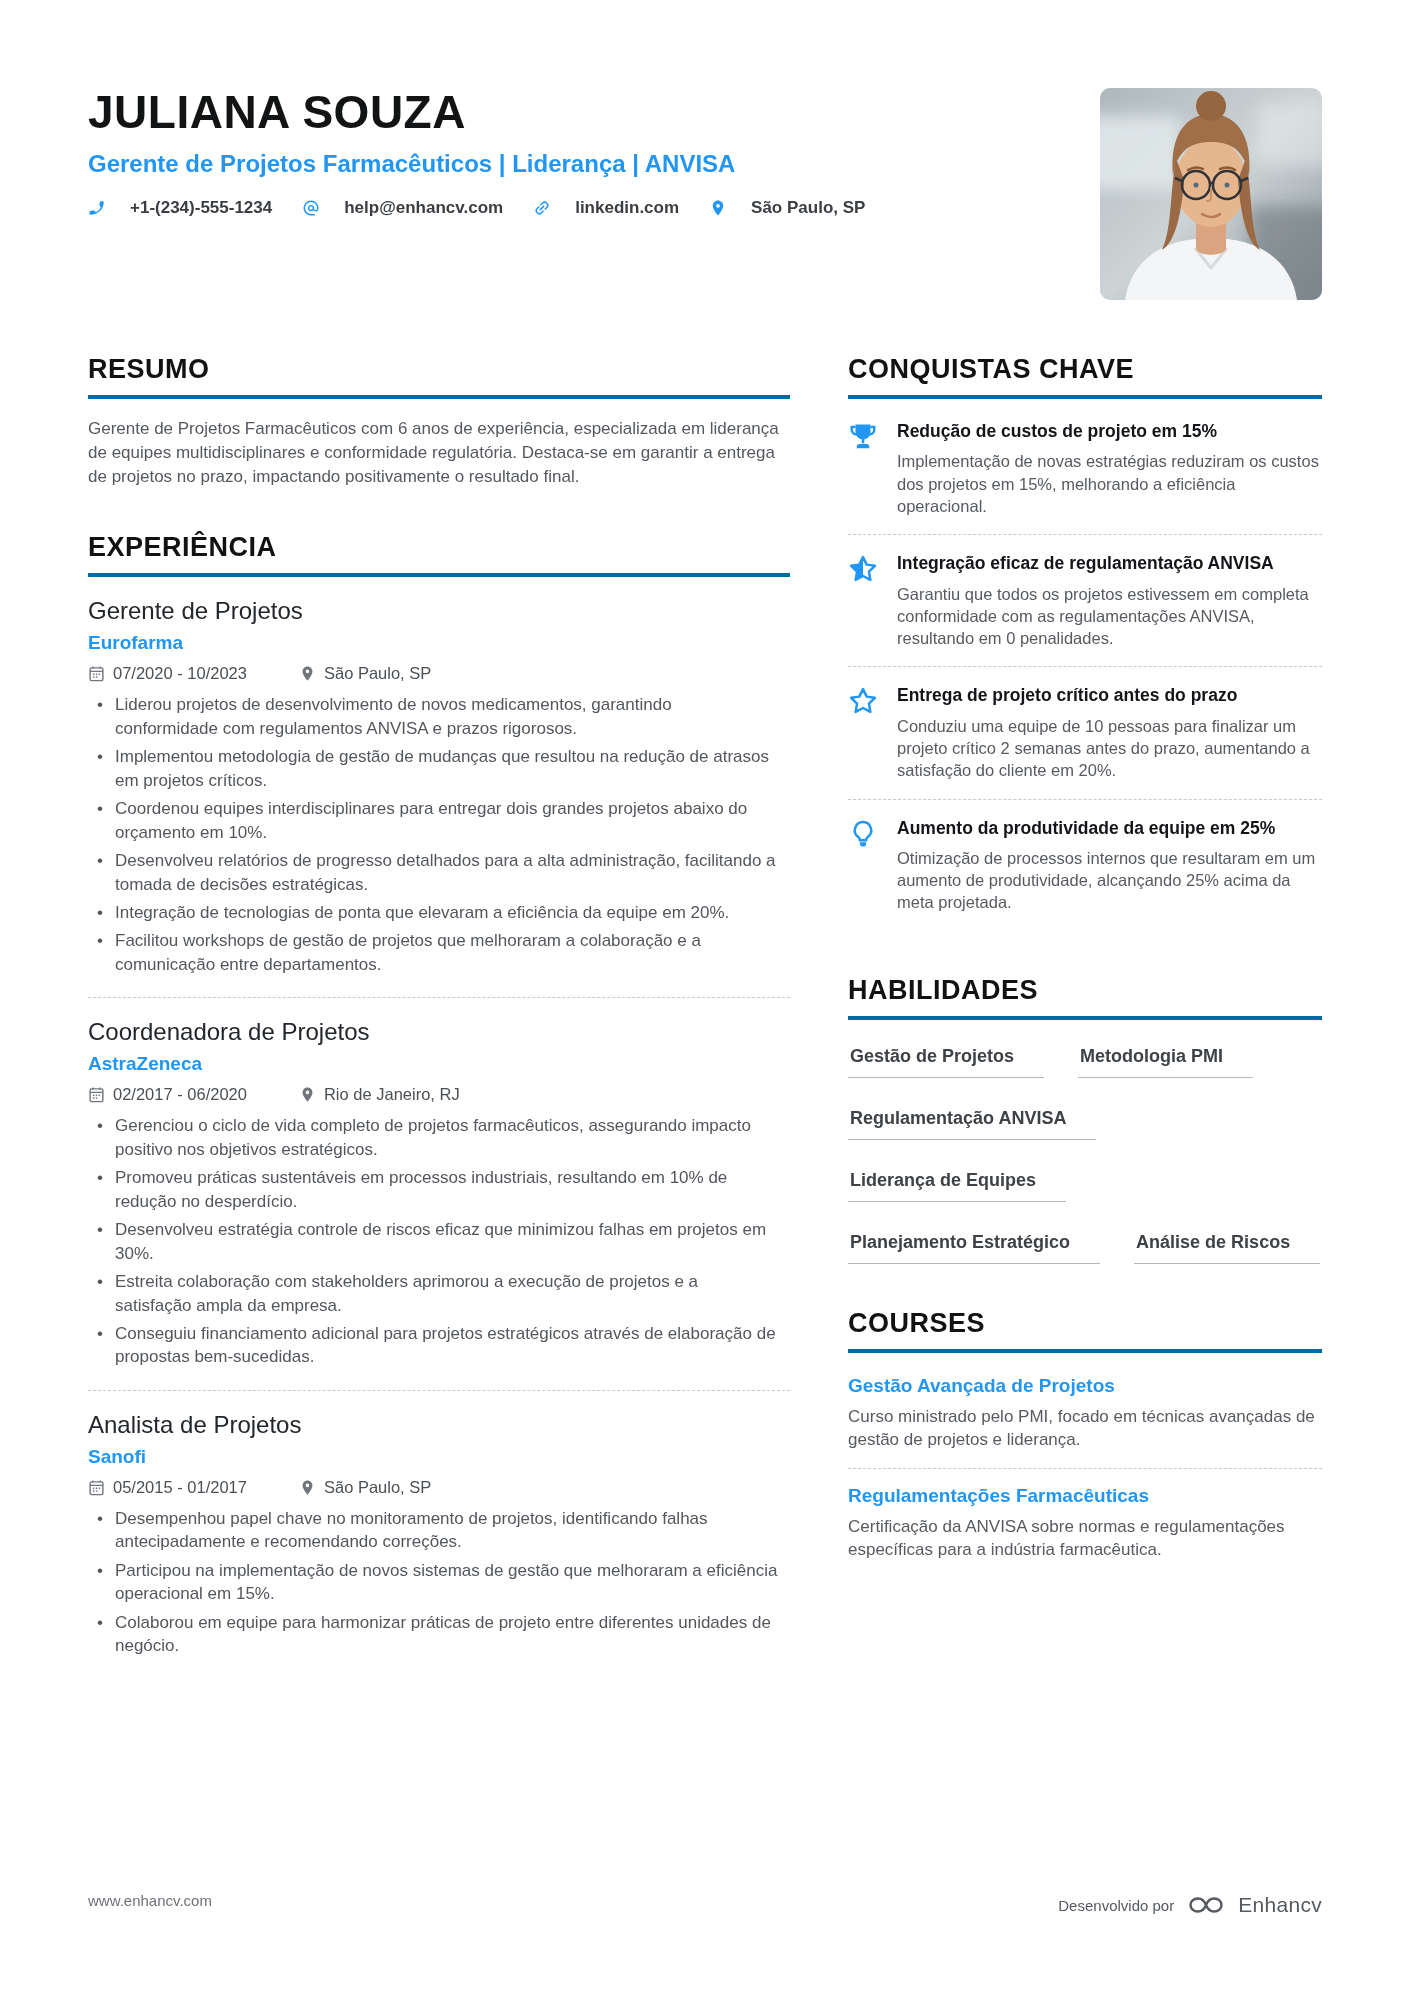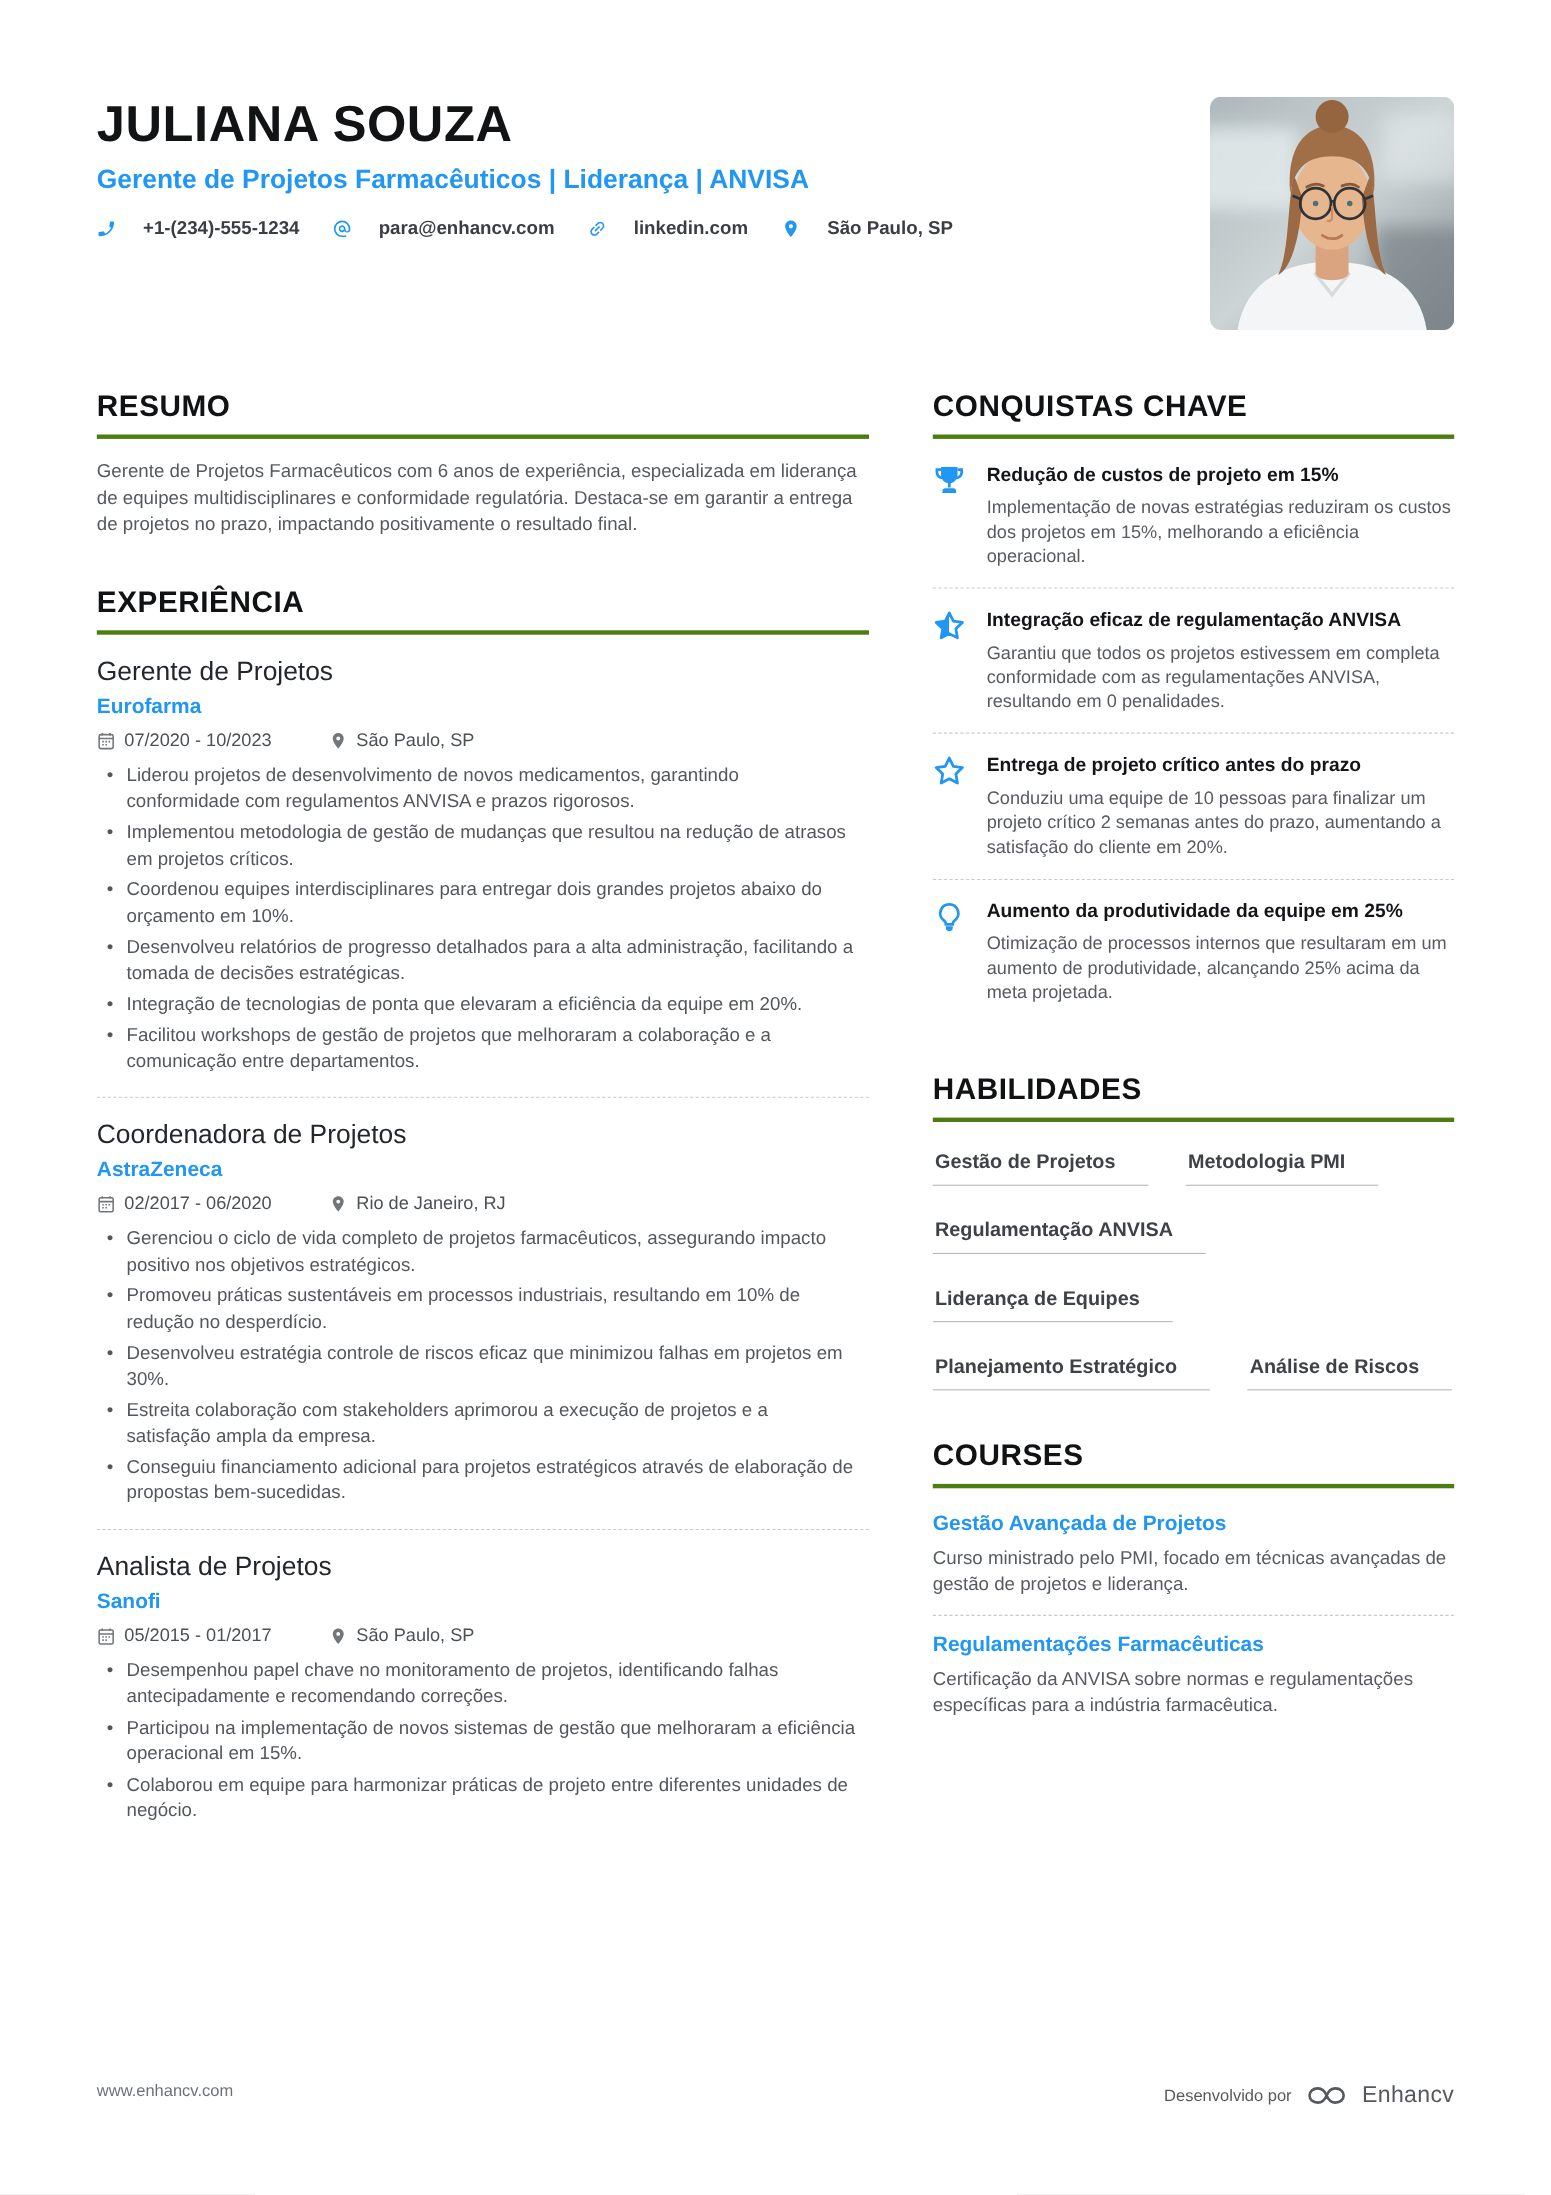--- a/index.html
+++ b/index.html
@@ -40,21 +40,21 @@
   .photo svg { display: block; }
 
   
   .columns { display: flex; gap: 58px; margin-top: 46px; }
   .col-left { width: 702px; flex: none; }
   .col-right { width: 474px; flex: none; }
 
   h2.section-h {
     font-size: 27px; font-weight: 800; letter-spacing: 0.5px;
     color: #101214;
-    padding-bottom: 10px; border-bottom: 4px solid #4d7c0f;
+    padding-bottom: 10px; border-bottom: 4px solid #0369a1;
   }
   section { margin-bottom: 44px; }
 
   
   .summary-text {
     margin-top: 18px;
     font-size: 17px; line-height: 1.4; color: #55595e;
   }
 
   
@@ -142,21 +142,21 @@
             </svg>
           </span>
           <span>+1-(234)-555-1234</span>
         </div>
         <div class="contact-item">
           <span>
             <svg width="18" height="18" viewBox="0 0 24 24">
               <path fill="#2196f3" d="M12 2a10 10 0 1 0 0 20h5v-2h-5a8 8 0 1 1 8-8v1.1c0 1-.9 1.9-1.9 1.9s-1.9-.9-1.9-1.9V12a4.2 4.2 0 1 0-1.2 3 3.9 3.9 0 0 0 3.1 1.5A3.9 3.9 0 0 0 22 12.6V12A10 10 0 0 0 12 2zm0 12.2a2.2 2.2 0 1 1 0-4.4 2.2 2.2 0 0 1 0 4.4z"></path>
             </svg>
           </span>
-          <span>para@enhancv.com</span>
+          <span>help@enhancv.com</span>
         </div>
         <div class="contact-item">
           <span>
             <svg width="18" height="18" viewBox="0 0 24 24">
               <g transform="rotate(-45 12 12)">
                 <path fill="#2196f3" d="M3.9 12c0-1.7 1.4-3.1 3.1-3.1h4V7H7a5 5 0 0 0 0 10h4v-1.9H7c-1.7 0-3.1-1.4-3.1-3.1zm4.1 1h8v-2H8v2zm9-6h-4v1.9h4c1.7 0 3.1 1.4 3.1 3.1s-1.4 3.1-3.1 3.1h-4V17h4a5 5 0 0 0 0-10z"></path>
               </g>
             </svg>
           </span>
           <span>linkedin.com</span>

